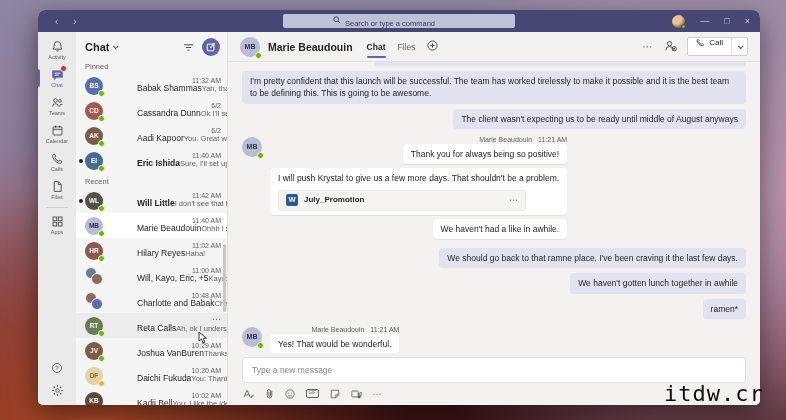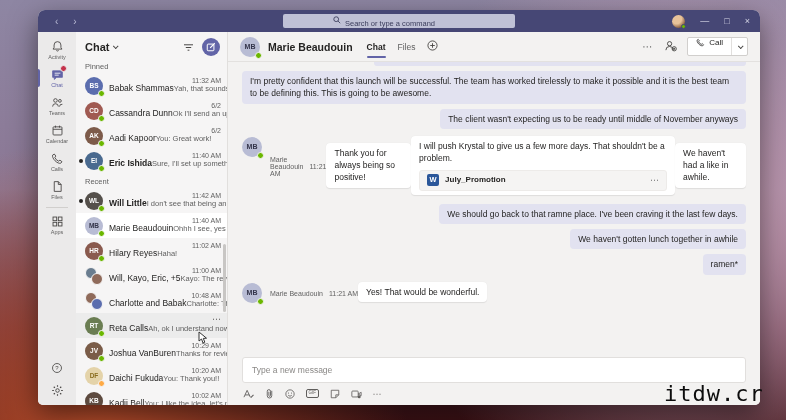--- a/index.html
+++ b/index.html
@@ -66,21 +66,21 @@
   .av { width:18px; height:18px; border-radius:50%; flex:none; margin-right:6px; position:relative;
         display:flex; align-items:center; justify-content:center; font-size:6.5px; font-weight:bold; color:#fff; }
   .av .pr { position:absolute; right:-2px; bottom:-2px; width:7px; height:7px; border-radius:50%; border:1.5px solid #f6f5f5; }
   .pr.g { background:#6bb700; } .pr.a { background:#ffaa44; }
   .row.sel .av .pr { border-color:#ffffff; }
   .av.grp { background:transparent; }
   .av.grp i { position:absolute; width:12px; height:12px; border-radius:50%; border:1px solid #f6f5f5; }
   .av.grp i:first-child { left:0; top:0; }
   .av.grp i:last-child { right:0; bottom:0; }
   .rmeta { flex:1; min-width:0; }
-  .nm { font-size:8.5px; color:#252423; white-space:nowrap; overflow:hidden; }
+  .nm { font-size:8.5px; color:#252423; white-space:nowrap; overflow:hidden;margin-left:28px; }
   .row.unread .nm { font-weight:bold; }
   .pv { font-size:7.5px; color:#616161; white-space:nowrap; overflow:hidden; }
   .tm { font-size:7px; color:#616161; align-self:flex-start; margin-top:4px; flex:none; margin-left:3px; }
   .rowmore { font-size:9px; color:#484644; align-self:flex-start; margin-top:1px; }
   .lscroll { position:absolute; right:1px; top:212px; width:3px; height:68px; background:#c8c6c4; border-radius:2px; }
   .cursor-ptr { position:absolute; left:160px; top:320px; z-index:40; }
 
   
   .main { flex:1; display:flex; flex-direction:column; min-width:0; background:#f3f2f1; }
   .chead { height:30px; display:flex; align-items:center; padding:0 12px; border-bottom:1px solid #e3e1df; flex:none; }
@@ -98,21 +98,21 @@
   .callbtn .cdrop { border-left:1px solid #e1dfdd; width:16px; height:100%; display:flex; align-items:center; justify-content:center; cursor:pointer; }
 
   
   .msgs { flex:1; padding:0 14px; display:flex; flex-direction:column; overflow:hidden; min-height:0; }
   .cutbubble { align-self:flex-end; width:372px; height:4px; background:#e2e2f0; border-radius:0 0 3px 3px; flex:none; }
   .sent { align-self:flex-end; background:#e2e2f0; border-radius:4px; padding:4px 8px; font-size:8.5px; color:#252423;
           margin-top:5px; max-width:512px; line-height:1.45; }
   .rgroup { display:flex; margin-top:7px; align-self:flex-start; }
   .rgroup .av { width:20px; height:20px; font-size:7px; margin-right:8px; margin-top:1px; }
   .rgroup .av .pr { border-color:#f3f2f1; }
-  .rcol { display:flex; flex-direction:row; align-items:center; }
+  .rcol { display:flex; flex-direction:column; align-items:flex-end; }
   .mline { font-size:7px; color:#616161; margin-bottom:1px; }
   .mline b { color:#616161; font-weight:normal; margin-right:6px; }
   .recv { background:#fff; border-radius:4px; padding:4px 8px; font-size:8.5px; color:#252423; margin-bottom:4px;
           box-shadow:0 0.5px 1px rgba(0,0,0,.09); line-height:1.45; max-width:470px; }
   .fcard { margin-top:5px; width:248px; height:21px; background:#f5f4f3; border:1px solid #edebe9; border-radius:3px;
            display:flex; align-items:center; padding:0 7px; gap:6px; cursor:pointer; }
   .wicon { width:12px; height:12px; border-radius:2px; background:#2b579a; color:#fff; font-size:7.5px; font-weight:bold;
            display:flex; align-items:center; justify-content:center; flex:none; }
   .fname { font-size:8px; font-weight:bold; color:#252423; flex:1; }
   .fmore { font-size:9px; color:#616161; }
@@ -424,21 +424,21 @@
           </span>
           <span class="cdrop">
               <i class="chev"></i>
             </span>
         </span>
       </div>
 
       <div class="msgs">
         <div class="cutbubble"></div>
         <div class="sent">I'm pretty confident that this launch will be successful. The team has worked tirelessly to make it possible and it is the best team to be defining this. This is going to be awesome.</div>
-        <div class="sent">The client wasn't expecting us to be ready until middle of November anyways</div>
+        <div class="sent">The client wasn't expecting us to be ready until middle of August anyways</div>
 
         <div class="rgroup">
           <span class="av" style="background:#b8bcd4;color:#33344a">
               <span>MB</span>
               <i class="pr g"></i>
             </span>
           <span class="rcol">
             <span class="mline"><b>Marie Beaudouin</b><span>11:21 AM</span></span>
             <span class="recv">Thank you for always being so positive!</span>
             <span class="recv">

